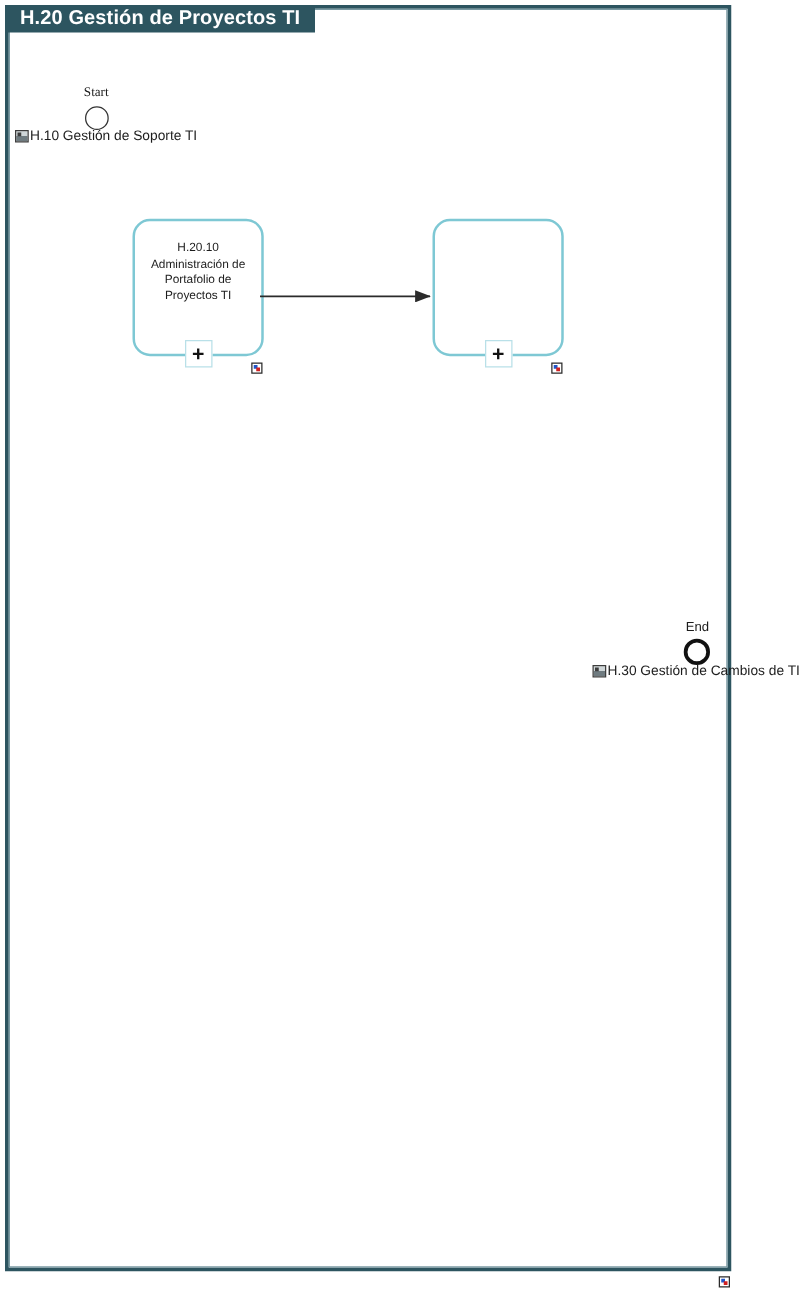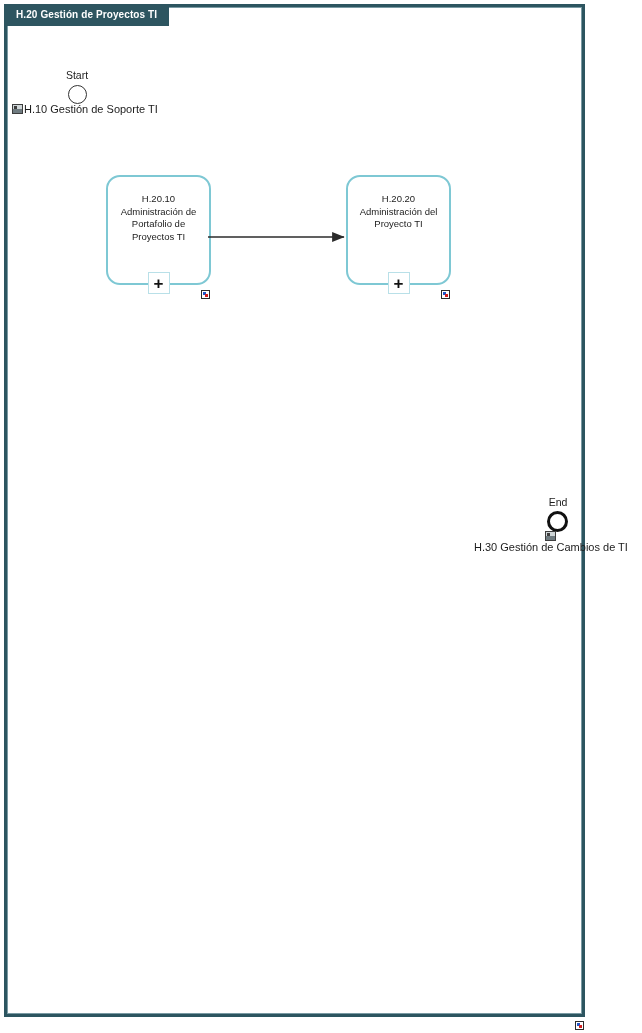--- a/index.html
+++ b/index.html
@@ -39,21 +39,21 @@
   }
 
   
   #pool-title-tab {
     position: absolute;
     left: 4px;
     top: 4px;
     height: 22px;
     background: #2d5560;
     color: #ffffff;
-    font-size: 10px;
+    font-size: 16px;
     font-weight: bold;
     line-height: 22px;
     padding: 0 12px 0 12px;
     white-space: nowrap;
     box-sizing: border-box;
     letter-spacing: 0.1px;
   }
 
   
   .event {
@@ -186,43 +186,40 @@
 
 <div id="pool-frame">
   <div id="pool-frame-inner"></div>
 </div>
 
 <div id="pool-title-tab">H.20 Gestión de Proyectos TI</div>
 
 <div class="event" style="left:68px; top:85px;">
   <div class="event-circle start-circle"></div>
 </div>
-<div class="event-label" style="left:46px; top:69px; width:62px;">Start</div>
+<div class="event-label" style="left:46px; top:69px; width:62px;font-family:Liberation Serif, serif;">Start</div>
 
 <div class="link-row" style="left:12px; top:103px;">
   <span class="link-icon"></span>
   <span>H.10 Gestión de Soporte TI</span>
 </div>
 
 <div class="subprocess" style="left:106px; top:175px; width:105px; height:110px;">
   <div class="subprocess-label">H.20.10
 Administración de
 Portafolio de
 Proyectos TI</div>
   <div class="subprocess-marker">+</div>
 </div>
 <div class="drill-marker" style="left:201px; top:290px;">
   <i class="sq-blue"></i>
     <i class="sq-red"></i>
 </div>
 
 <div class="subprocess" style="left:346px; top:175px; width:105px; height:110px;">
-  <div class="subprocess-label">H.20.20
-Administración del
-Proyecto TI</div>
   <div class="subprocess-marker">+</div>
 </div>
 <div class="drill-marker" style="left:441px; top:290px;">
   <i class="sq-blue"></i>
     <i class="sq-red"></i>
 </div>
 
 <svg id="flow-1" style="left:208px; top:225px;" width="144" height="24">
   <defs>
     <marker id="arrowhead" markerWidth="9" markerHeight="7" refX="8.5" refY="3.5" orient="auto">
@@ -230,21 +227,21 @@
     </marker>
   </defs>
   <line x1="0" y1="12" x2="136" y2="12" stroke="#2b2b2b" stroke-width="1.4" marker-end="url(#arrowhead)"></line>
 </svg>
 
 <div class="event" style="left:547px; top:511px;">
   <div class="event-circle end-circle"></div>
 </div>
 <div class="event-label" style="left:527px; top:496px; width:62px;text-align:center;">End</div>
 
-<div class="link-row" style="left:474px; top:531px;flex-direction:column;">
+<div class="link-row" style="left:474px; top:531px;">
   <span class="link-icon"></span>
   <span>H.30 Gestión de Cambios de TI</span>
 </div>
 
 <div class="drill-marker" style="left:575px; top:1021px;">
   <i class="sq-blue"></i>
     <i class="sq-red"></i>
 </div>
 
 </body></html>

